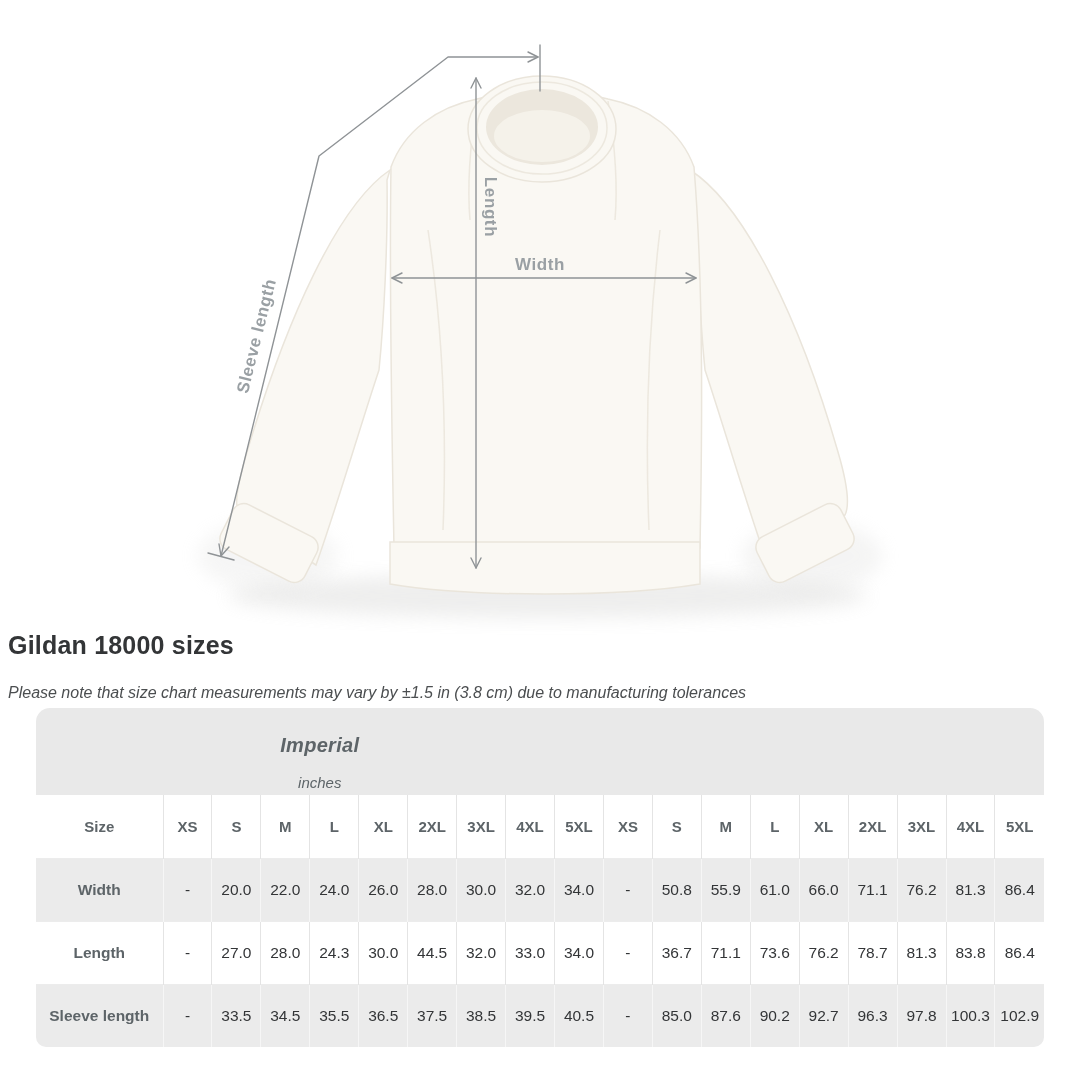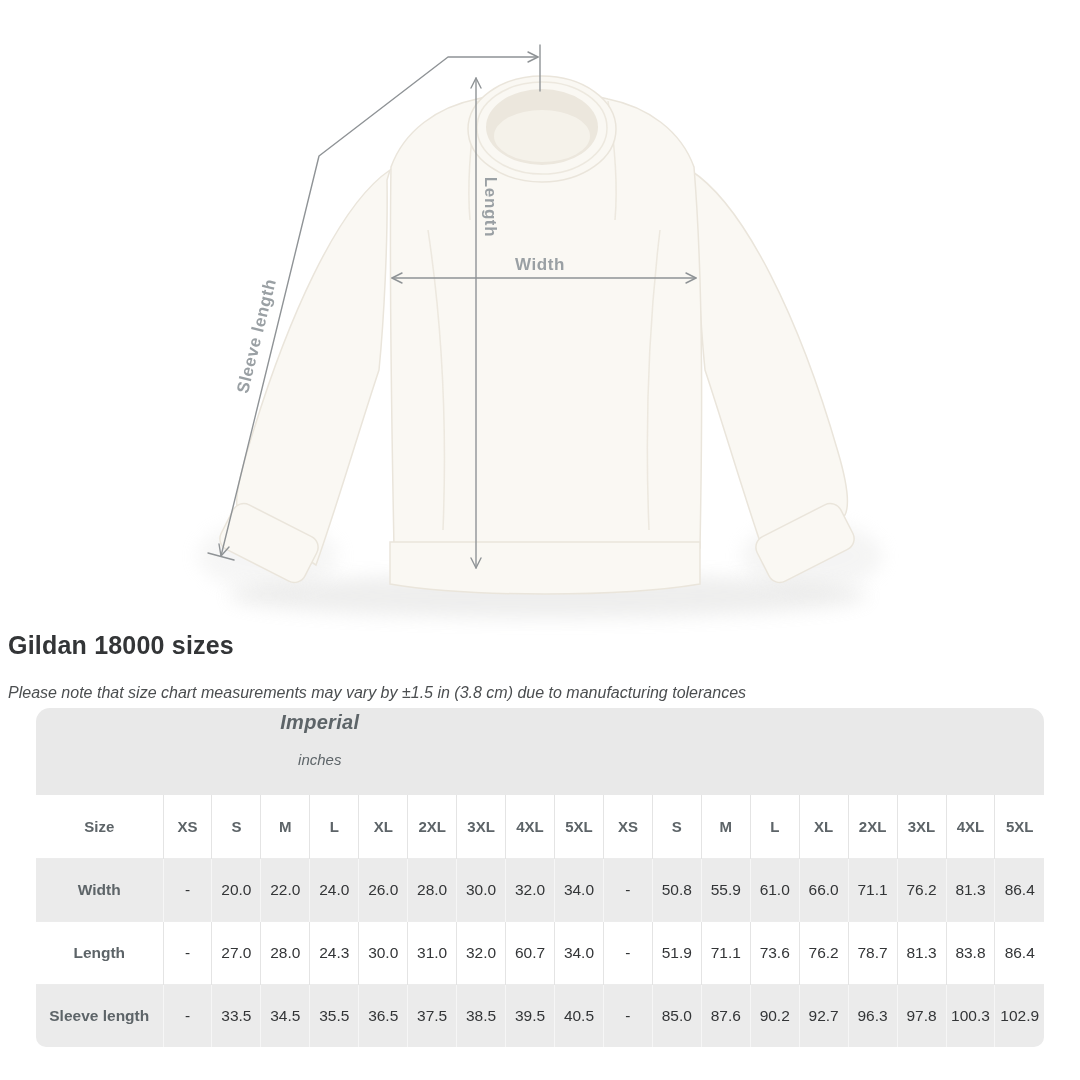--- a/index.html
+++ b/index.html
@@ -31,21 +31,21 @@
   }
   .caption{position:absolute;left:0;top:631px;width:100%;text-align:left;padding-left:8px;}
   .title{font-size:25px;font-weight:bold;color:var(--text-dark);letter-spacing:.2px;}
   .subtitle{margin-top:24px;font-size:16px;font-style:italic;color:#4b4e50;}
   .table-wrap{
     position:absolute;left:36px;top:708px;width:1008px;
     border-radius:14px 14px 10px 10px;overflow:hidden;background:#fff;
   }
   .units-band{
     display:flex;background:var(--band-bg);height:87px;box-sizing:border-box;
-    padding-top:3px;text-align:center;color:var(--text-muted);
+    padding-top:26px;text-align:center;color:var(--text-muted);
   }
   .unit-group.left{width:56.3%;}
   .unit-group.right{width:43.7%;}
   .unit-name{font-size:20px;font-weight:bold;font-style:italic;letter-spacing:.3px;}
   .unit-sub{font-size:15px;font-style:italic;margin-top:17px;}
   table.size-table{width:100%;border-collapse:collapse;table-layout:fixed;background:#fff;}
   .size-table th,.size-table td{
     border-left:1px solid var(--divider);text-align:center;vertical-align:middle;padding:0;
     overflow:hidden;white-space:nowrap;
   }
@@ -225,26 +225,26 @@
             <td>81.3</td>
             <td>86.4</td>
           </tr>
           <tr>
             <td class="rowlabel">Length</td>
             <td>-</td>
             <td>27.0</td>
             <td>28.0</td>
             <td>24.3</td>
             <td>30.0</td>
-            <td>31.0</td>
+            <td>44.5</td>
             <td>32.0</td>
-            <td>60.7</td>
+            <td>33.0</td>
             <td>34.0</td>
             <td>-</td>
-            <td>51.9</td>
+            <td>36.7</td>
             <td>71.1</td>
             <td>73.6</td>
             <td>76.2</td>
             <td>78.7</td>
             <td>81.3</td>
             <td>83.8</td>
             <td>86.4</td>
           </tr>
           <tr class="alt">
             <td class="rowlabel">Sleeve length</td>

